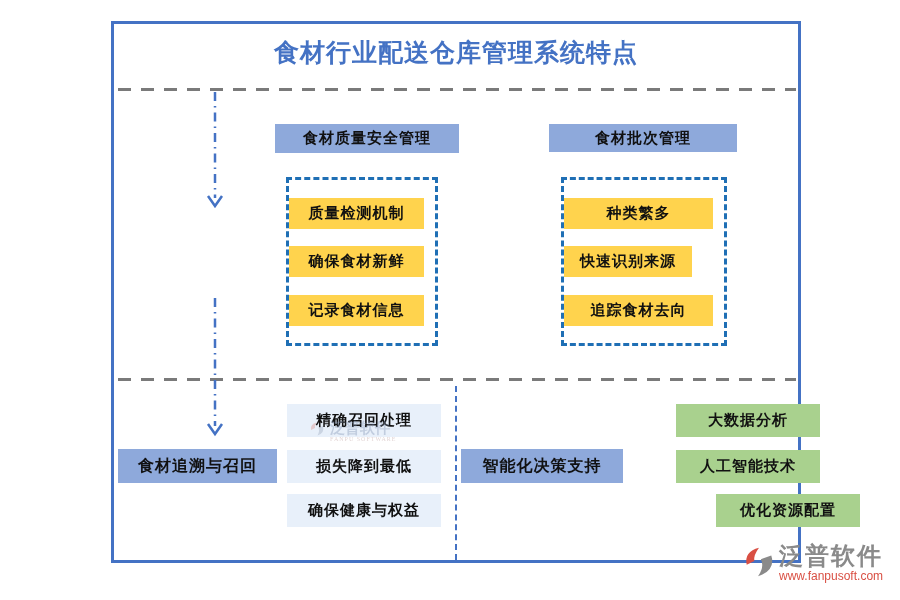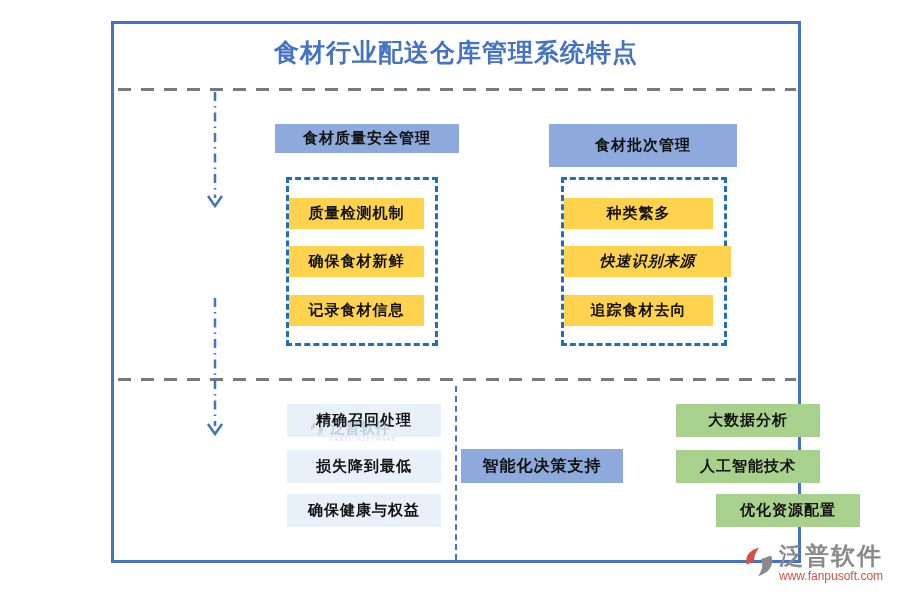--- a/index.html
+++ b/index.html
@@ -152,27 +152,28 @@
     </svg>
   </div>
 
   <div class="hdr-box" style="left:275px; top:124px; width:184px; height:29px;">食材质量安全管理</div>
   <div class="dashed-group" style="left:286px; top:177px; width:152px; height:169px;">
     <div class="chip yellow" style="width:135px;">质量检测机制</div>
     <div class="chip yellow" style="width:135px;">确保食材新鲜</div>
     <div class="chip yellow" style="width:135px;">记录食材信息</div>
   </div>
 
-  <div class="hdr-box" style="left:549px; top:124px; width:188px; height:43px;">食材批次管理</div>
+  <div class="hdr-box" style="left:549px; top:124px; width:188px; height:28px;">食材批次管理</div>
   <div class="dashed-group" style="left:561px; top:177px; width:166px; height:169px;">
     <div class="chip yellow" style="width:149px;">种类繁多</div>
-    <div class="chip yellow" style="width:167px;font-style:italic;">快速识别来源</div>
+    <div class="chip yellow" style="width:128px;">快速识别来源</div>
     <div class="chip yellow" style="width:149px;">追踪食材去向</div>
   </div>
 
+  <div class="hdr-box" style="left:118px; top:449px; width:159px; height:34px; font-size:16px;">食材追溯与召回</div>
   <div class="lite-box" style="top:404px;">精确召回处理</div>
   <div class="lite-box" style="top:450px;">损失降到最低</div>
   <div class="lite-box" style="top:494px;">确保健康与权益</div>
 
   <div class="vsep"></div>
 
   <div class="hdr-box" style="left:461px; top:449px; width:162px; height:34px; font-size:16px;">智能化决策支持</div>
   <div class="green-box" style="top:404px;">大数据分析</div>
   <div class="green-box" style="top:450px;">人工智能技术</div>
   <div class="green-box" style="top:494px;margin-left:40px;">优化资源配置</div>

